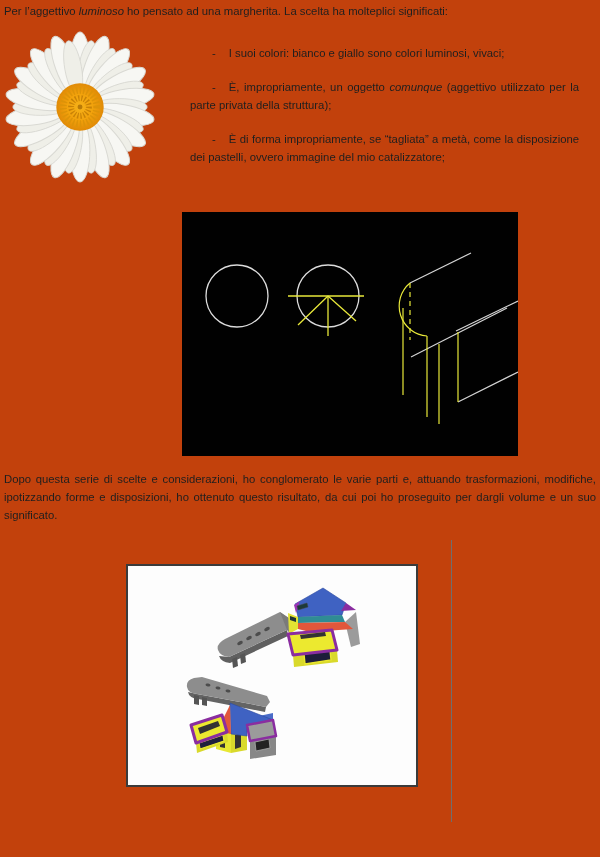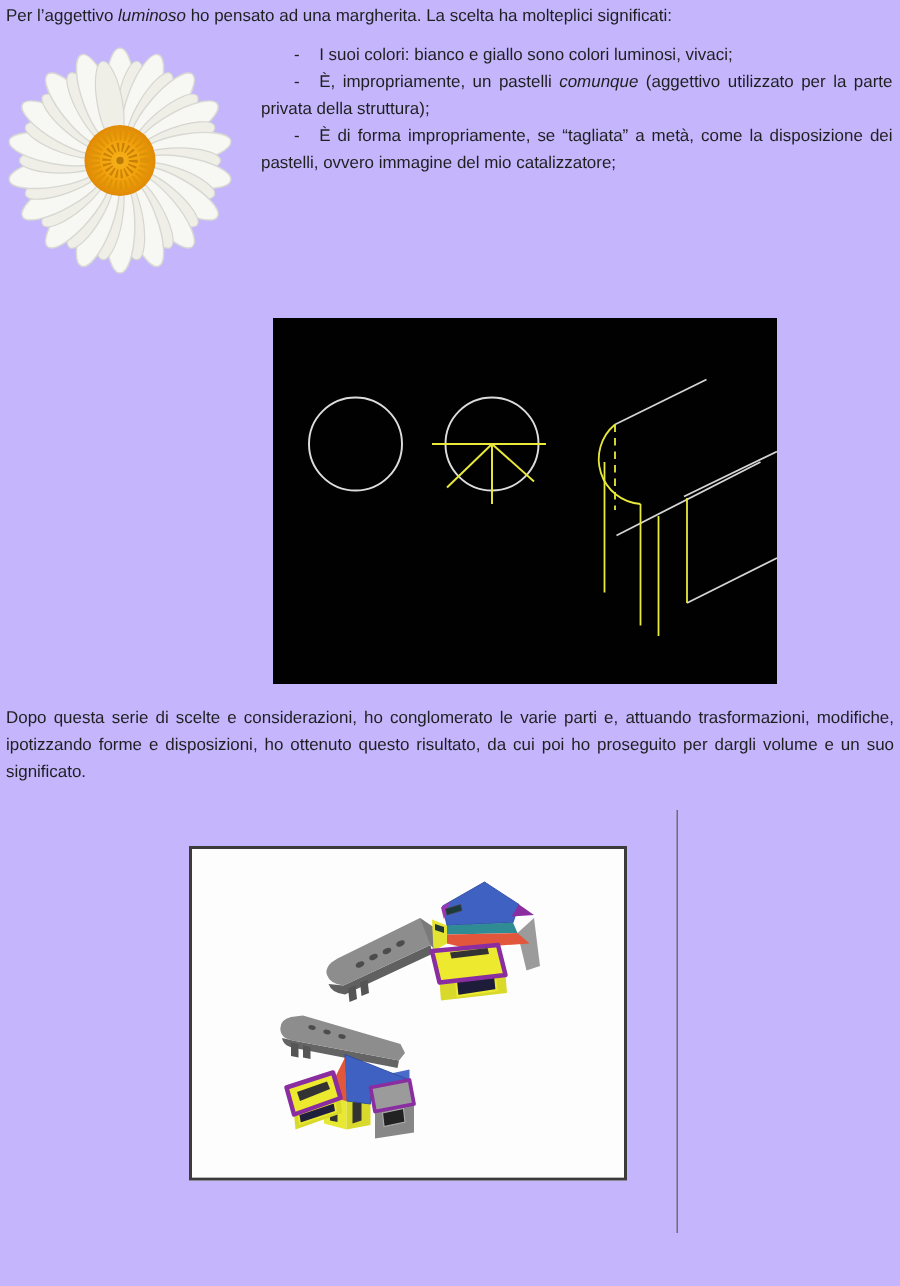--- a/index.html
+++ b/index.html
@@ -1,23 +1,23 @@
 <!DOCTYPE html>
 <html><head>
 <meta charset="utf-8">
 <style>
   html,body{margin:0;padding:0;background:#ffffff;}
   .page{
-    position:relative;width:600px;height:857px;background:#c4b5fd;overflow:hidden;
+    position:relative;width:600px;height:857px;background:#c2410c;overflow:hidden;
     font-family:"Liberation Sans",sans-serif;font-size:11.3px;line-height:18px;color:#1f1f1f;
   }
   .para{position:absolute;margin:0;text-align:justify;}
   #intro{left:4px;top:2px;width:592px;text-align:left;}
   #bullets{position:absolute;left:174px;top:28px;width:421px;}
-  .bullet{margin:0;text-align:justify;text-indent:22px;}
+  .bullet{margin:16px;text-align:justify;text-indent:22px;}
   .bullet .mk{margin-right:13px;}
   #flower{position:absolute;left:2px;top:27px;width:158px;height:158px;}
   #cad{position:absolute;left:182px;top:212px;width:336px;height:244px;line-height:0;}
   #para2{left:4px;top:470px;width:592px;}
   #frame{
     position:absolute;left:126px;top:564px;width:288px;height:219px;
     border:2px solid #3b3b3b;background:#fdfdfd;line-height:0;
   }
   #vline{position:absolute;left:451px;top:540px;width:1px;height:282px;background:#6e6e6e;}
   i{font-style:italic;}
@@ -68,21 +68,21 @@
           <circle r="17" fill="none" stroke="#dd9308" stroke-width="7" stroke-dasharray="1.6,2"></circle>
           <circle r="9" fill="none" stroke="#c98206" stroke-width="6" stroke-dasharray="1.3,1.8"></circle>
           <circle r="2.5" fill="#b97a08"></circle>
         </g>
       </g>
     </svg>
   </div>
 
   <div id="bullets">
     <p class="bullet"><span class="mk">-</span><span>I suoi colori: bianco e giallo sono colori luminosi, vivaci;</span><i></i><span></span></p>
-    <p class="bullet"><span class="mk">-</span><span>È, impropriamente, un pastelli </span><i>comunque</i><span> (aggettivo utilizzato per la parte privata della struttura);</span></p>
+    <p class="bullet"><span class="mk">-</span><span>È, impropriamente, un oggetto </span><i>comunque</i><span> (aggettivo utilizzato per la parte privata della struttura);</span></p>
     <p class="bullet"><span class="mk">-</span><span>È di forma impropriamente, se “tagliata” a metà, come la disposizione dei pastelli, ovvero immagine del mio catalizzatore;</span><i></i><span></span></p>
   </div>
 
   <div id="cad">
     <svg width="336" height="244" viewBox="0 0 336 244">
       <rect width="336" height="244" fill="#010101"></rect>
       <g stroke="#dcdcdc" fill="none" stroke-width="1.3">
         <circle cx="55" cy="84" r="31"></circle>
         <circle cx="146" cy="84" r="31"></circle>
       </g>

